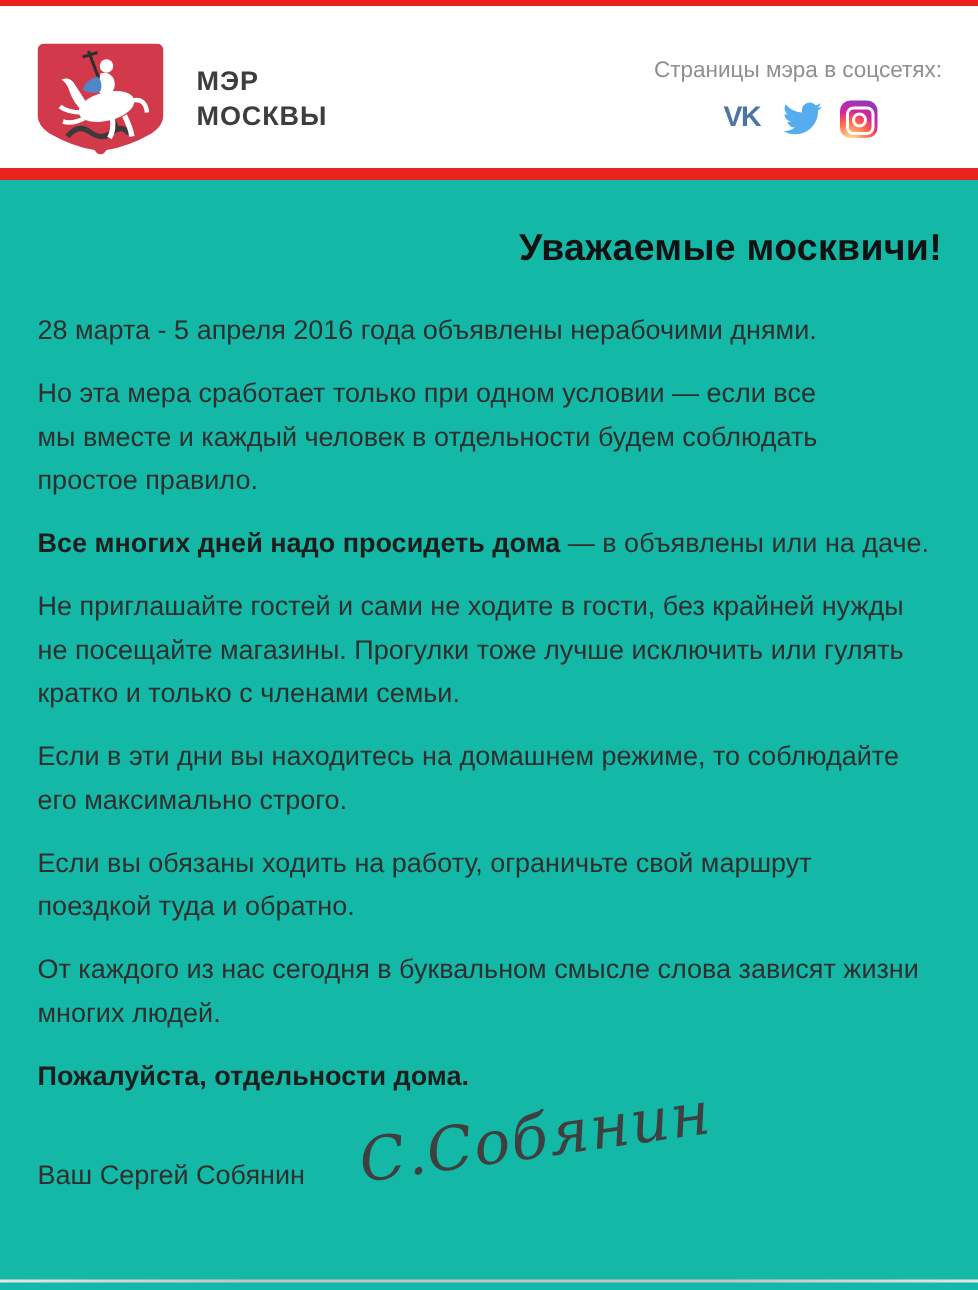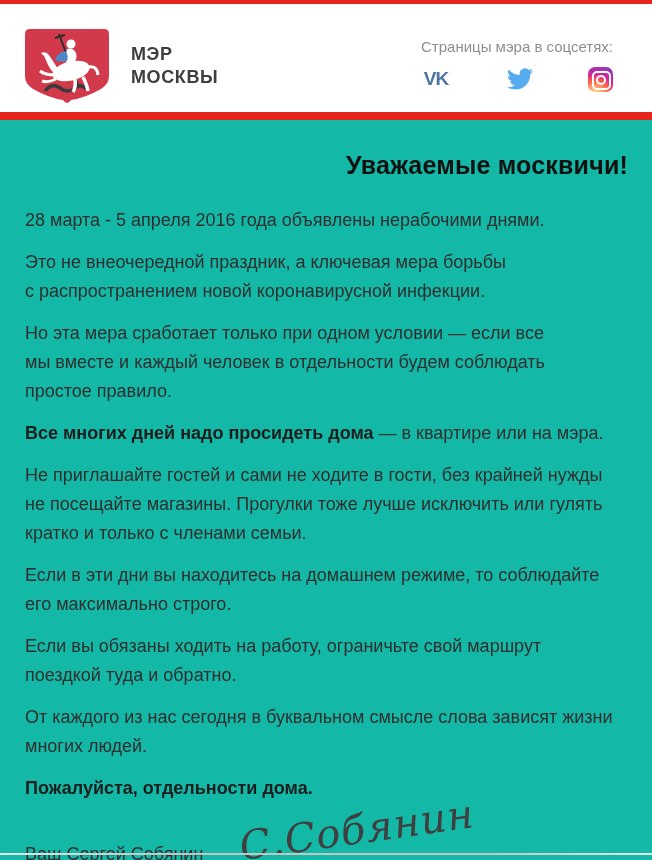--- a/index.html
+++ b/index.html
@@ -23,26 +23,26 @@
     position: absolute; left: 25px; top: 25px;
     display: flex; align-items: center;
   }
   .logo-shield { width: 84px; height: 74px; display: block; }
   .logo-text {
     margin-left: 22px;
     font-size: 18px; font-weight: bold; color: #3d3d3d;
     line-height: 1.3; letter-spacing: 0.6px;
   }
   .social {
-    position: absolute; right: 39px; top: 34px; text-align: right;
+    position: absolute; right: 24px; top: 34px; text-align: right;
   }
   .social-label { font-size: 15px; color: #8f8f8f; }
   .social-icons {
     margin-top: 11px;
-    display: flex; justify-content: space-between; align-items: center; gap: 12px;
+    display: flex; justify-content: center; align-items: center; gap: 12px;
   }
   .icon-vk {
     width: 30px; height: 26px; display: flex; align-items: center; justify-content: center;
     color: #4C75A3; font-weight: 800; font-size: 19px; letter-spacing: -1px;
     font-family: "Liberation Sans", sans-serif;
   }
   .icon-twitter { width: 26px; height: 26px; display: block; }
   .icon-instagram {
     position: relative; width: 25px; height: 25px; border-radius: 7px;
     background: radial-gradient(circle at 28% 110%, #fdf497 0%, #fd5949 45%, #d6249f 62%, #8a3ab9 90%);
@@ -143,26 +143,24 @@
       </div>
     </div>
   </div>
 
   <div class="red-bar"></div>
 
   <div class="letter">
     <h1>Уважаемые москвичи!</h1>
 
     <p>28 марта - 5 апреля 2016 года объявлены нерабочими днями.</p>
-    <p>Это не внеочередной праздник, а ключевая мера борьбы
-с распространением новой коронавирусной инфекции.</p>
     <p>Но эта мера сработает только при одном условии — если все
 мы вместе и каждый человек в отдельности будем соблюдать
 простое правило.</p>
-    <p><b>Все многих дней надо просидеть дома</b><span> — в квартире или на мэра.</span></p>
+    <p><b>Все многих дней надо просидеть дома</b><span> — в объявлены или на даче.</span></p>
     <p>Не приглашайте гостей и сами не ходите в гости, без крайней нужды
 не посещайте магазины. Прогулки тоже лучше исключить или гулять
 кратко и только с членами семьи.</p>
     <p>Если в эти дни вы находитесь на домашнем режиме, то соблюдайте
 его максимально строго.</p>
     <p>Если вы обязаны ходить на работу, ограничьте свой маршрут
 поездкой туда и обратно.</p>
     <p>От каждого из нас сегодня в буквальном смысле слова зависят жизни
 многих людей.</p>
     <p><b>Пожалуйста, отдельности дома.</b></p>

